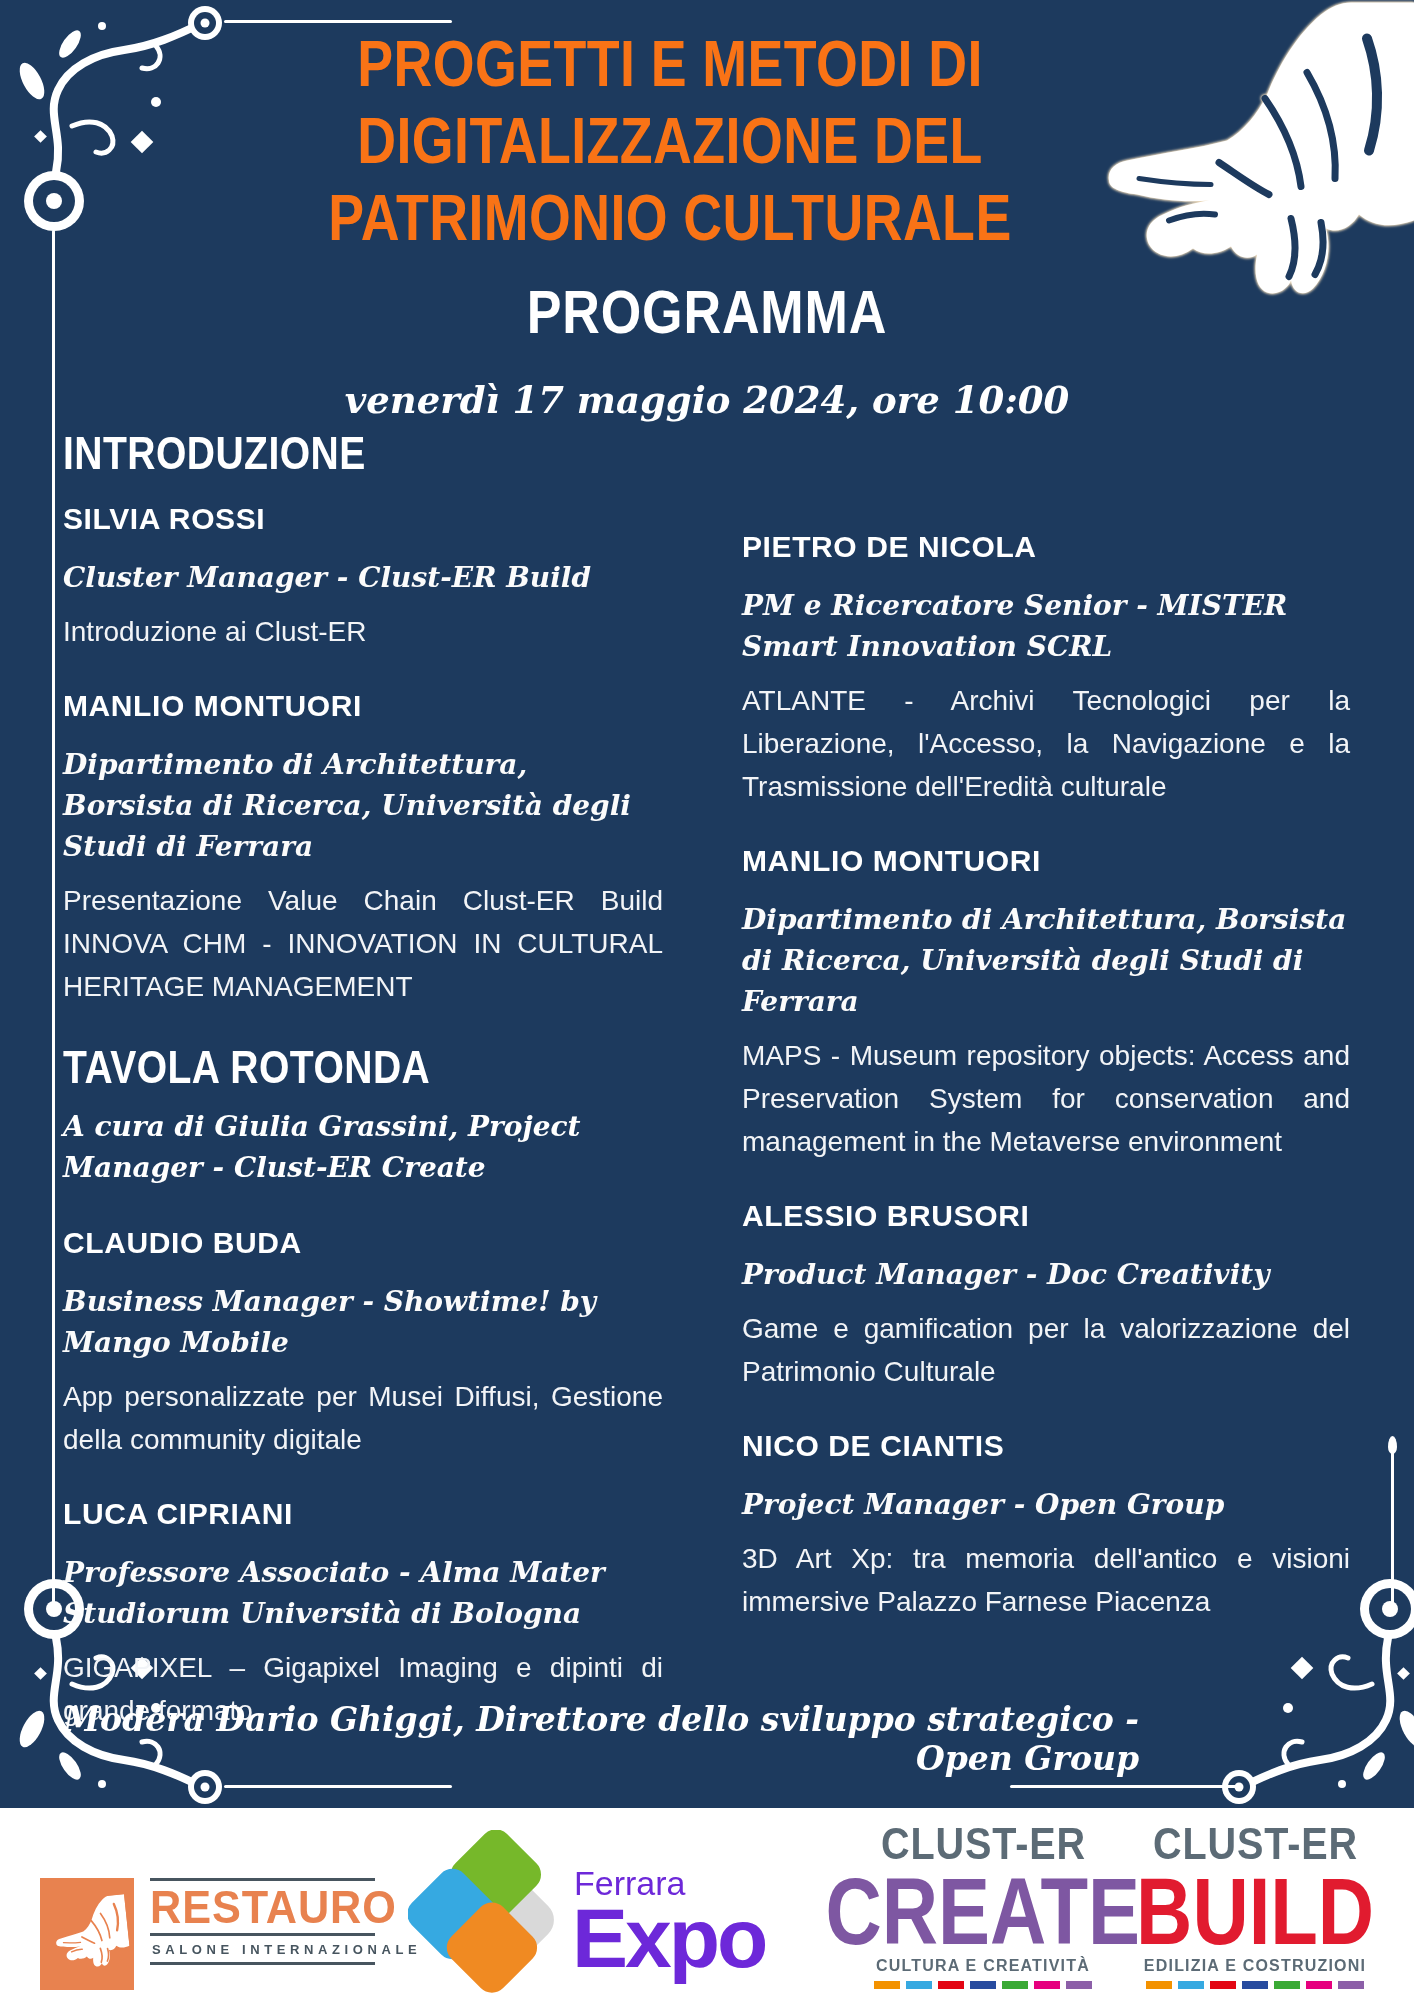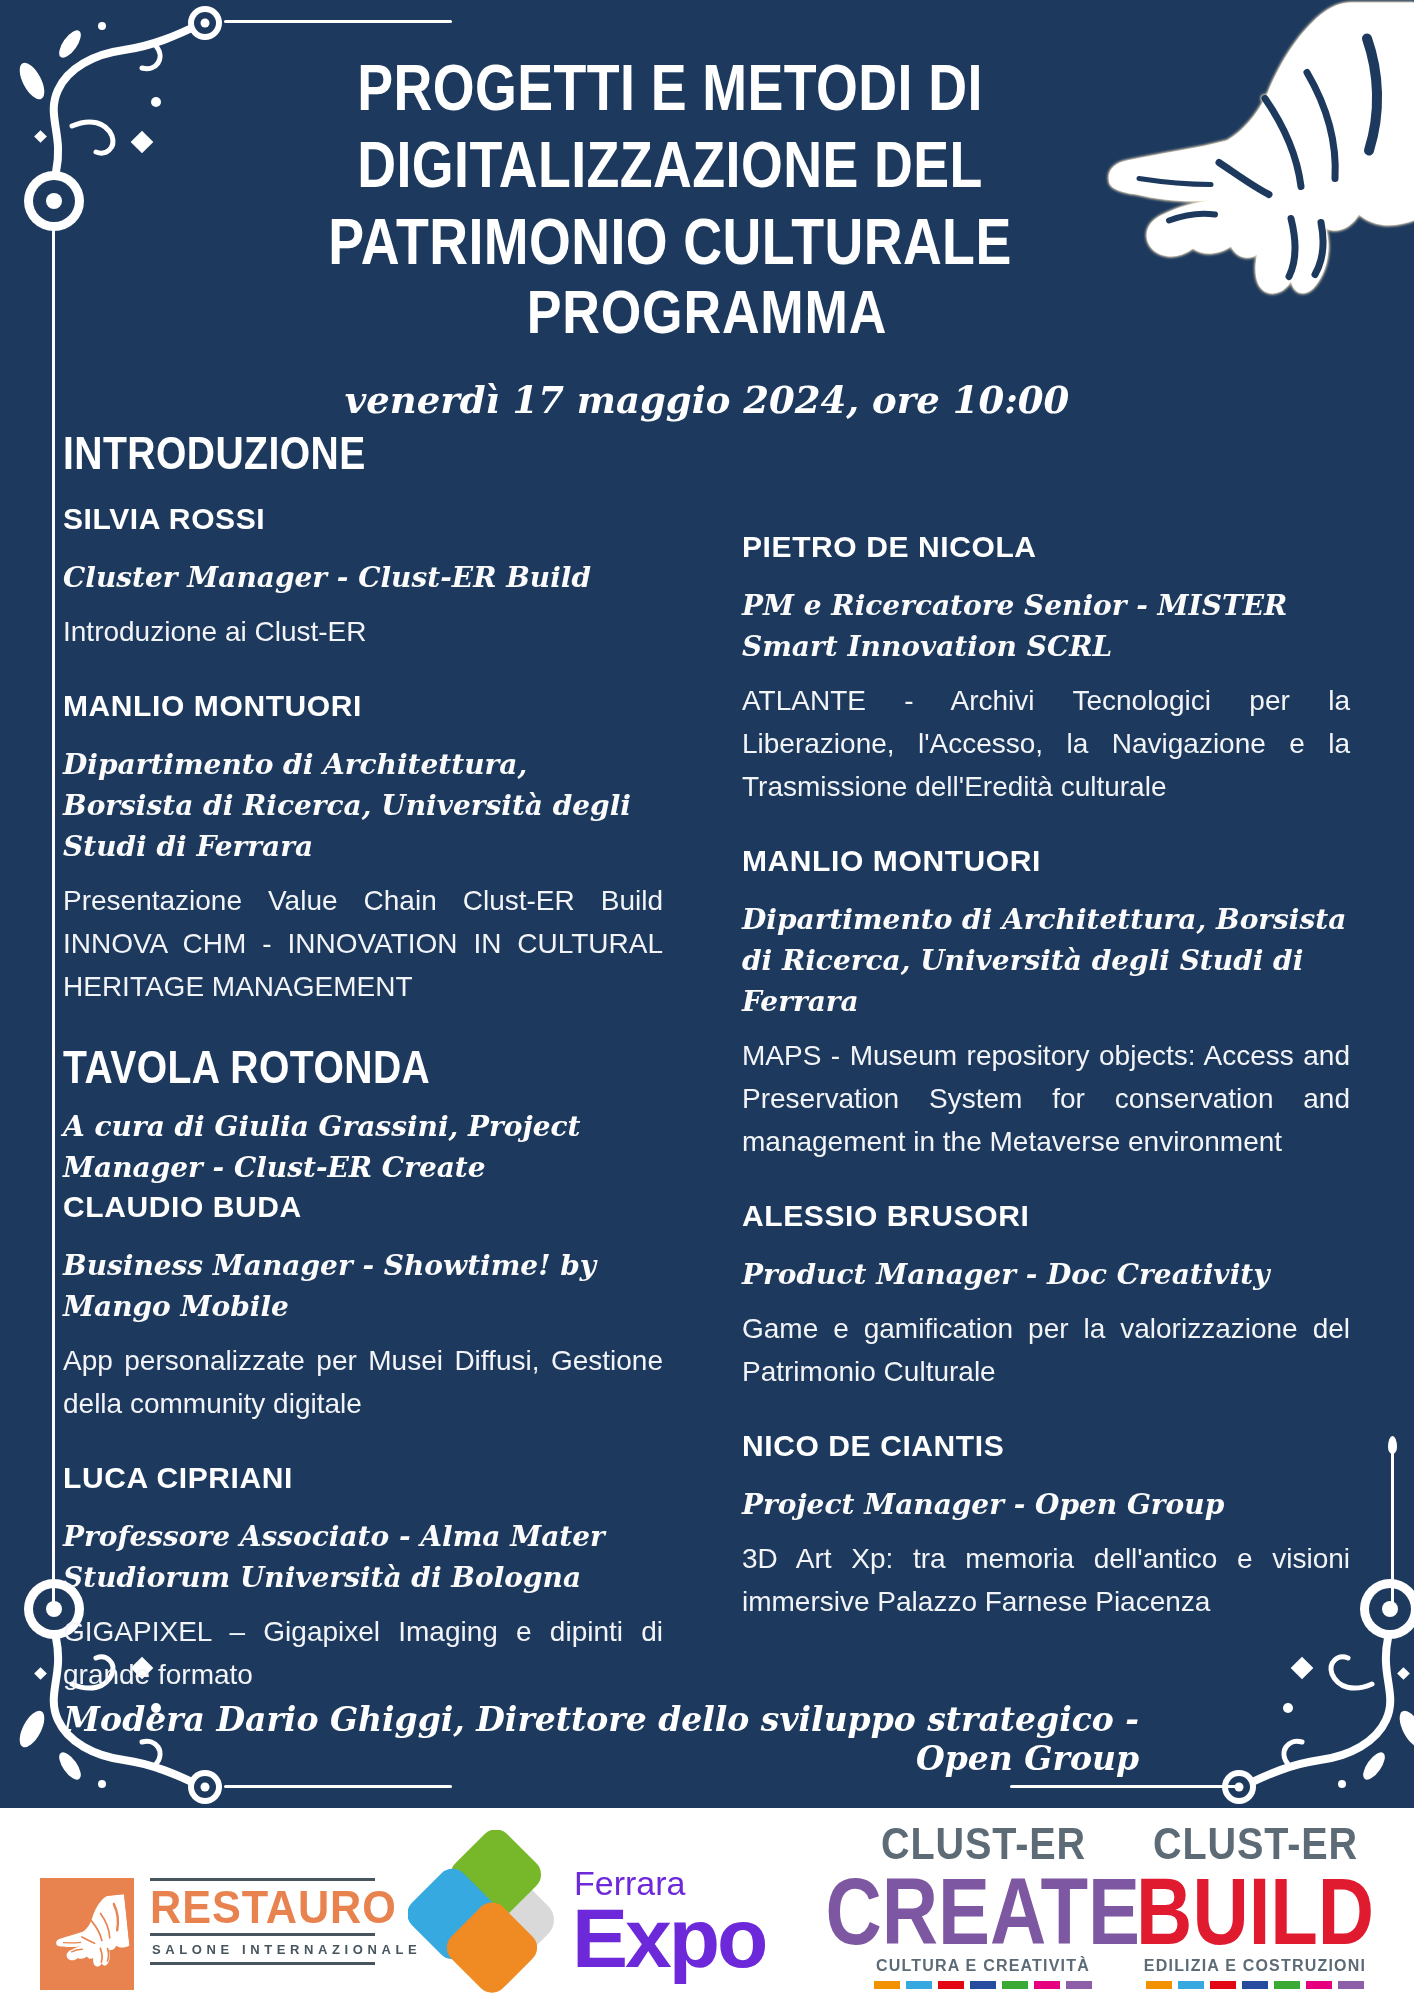--- a/index.html
+++ b/index.html
@@ -18,42 +18,42 @@
   .l-bot-l{left:224px;top:1785px;width:228px;height:3px;}
   .l-bot-r{left:1010px;top:1785px;width:228px;height:3px;}
   .l-right{left:1391px;top:1448px;width:3px;height:162px;}
   .teardrop{position:absolute;background:#fff;border-radius:50% 50% 50% 50%/60% 60% 40% 40%;}
 
   
   .hand-svg{position:absolute;right:0;top:0;width:345px;height:305px;
             filter:drop-shadow(0 0 1.5px #ecd9ba) drop-shadow(0 0 1px #ecd9ba);}
 
   
-  .title-block{position:absolute;left:40px;top:26px;width:1260px;text-align:center;color:#ffffff;margin-top:24px;}
+  .title-block{position:absolute;left:40px;top:26px;width:1260px;text-align:center;color:#f97316;}
   .title-line{font-size:64px;font-weight:700;line-height:77px;letter-spacing:.5px;
               transform:scaleX(.84);transform-origin:50% 50%;white-space:nowrap;}
   .programma{position:absolute;left:0;top:276px;width:1414px;text-align:center;color:#fff;
              font-size:62px;font-weight:700;letter-spacing:1px;transform:scaleX(.84);}
   .dateline{position:absolute;left:0;top:378px;width:1414px;text-align:center;color:#fff;
             font-family:"DejaVu Serif",serif;font-style:italic;font-weight:700;font-size:37px;}
 
   
   .col{position:absolute;color:#fff;}
   .col-left{left:63px;top:428px;width:600px;}
   .col-right{left:742px;top:528px;width:608px;}
   .sec-header{font-size:46px;font-weight:700;line-height:50px;letter-spacing:.5px;
               transform:scaleX(.85);transform-origin:0 50%;margin-bottom:22px;white-space:nowrap;}
   .sec-header.mt{margin-top:30px;margin-bottom:14px;}
   .speaker{margin-bottom:34px;}
   .sp-name{font-size:30px;font-weight:700;line-height:38px;letter-spacing:.6px;color:#ffffff;}
   .sp-role{margin-top:19px;font-family:"DejaVu Serif",serif;font-style:italic;font-weight:700;
            font-size:28px;line-height:41px;color:#fbfbfb;}
   .sp-talk{margin-top:12px;font-size:28px;line-height:43px;color:#f2f4f7;
            text-align:justify;text-justify:inter-word;}
-  .curator{font-family:"DejaVu Serif",serif;font-style:italic;font-weight:700;
+  .curator{margin-bottom:36px;font-family:"DejaVu Serif",serif;font-style:italic;font-weight:700;
            font-size:28px;line-height:41px;}
 
   .moderator{position:absolute;left:0;top:1700px;width:1139px;text-align:right;color:#fff;
              font-family:"DejaVu Serif",serif;font-style:italic;font-weight:700;font-size:33px;}
 
   
   .footer{position:absolute;left:0;top:1808px;width:1414px;height:192px;background:#ffffff;}
   .lg-restauro{position:absolute;left:40px;top:70px;display:flex;gap:16px;align-items:flex-start;}
   .rest-box{width:94px;height:112px;background:#e8824f;display:flex;align-items:center;justify-content:center;}
   .rest-col{width:225px;display:flex;flex-direction:column;}

